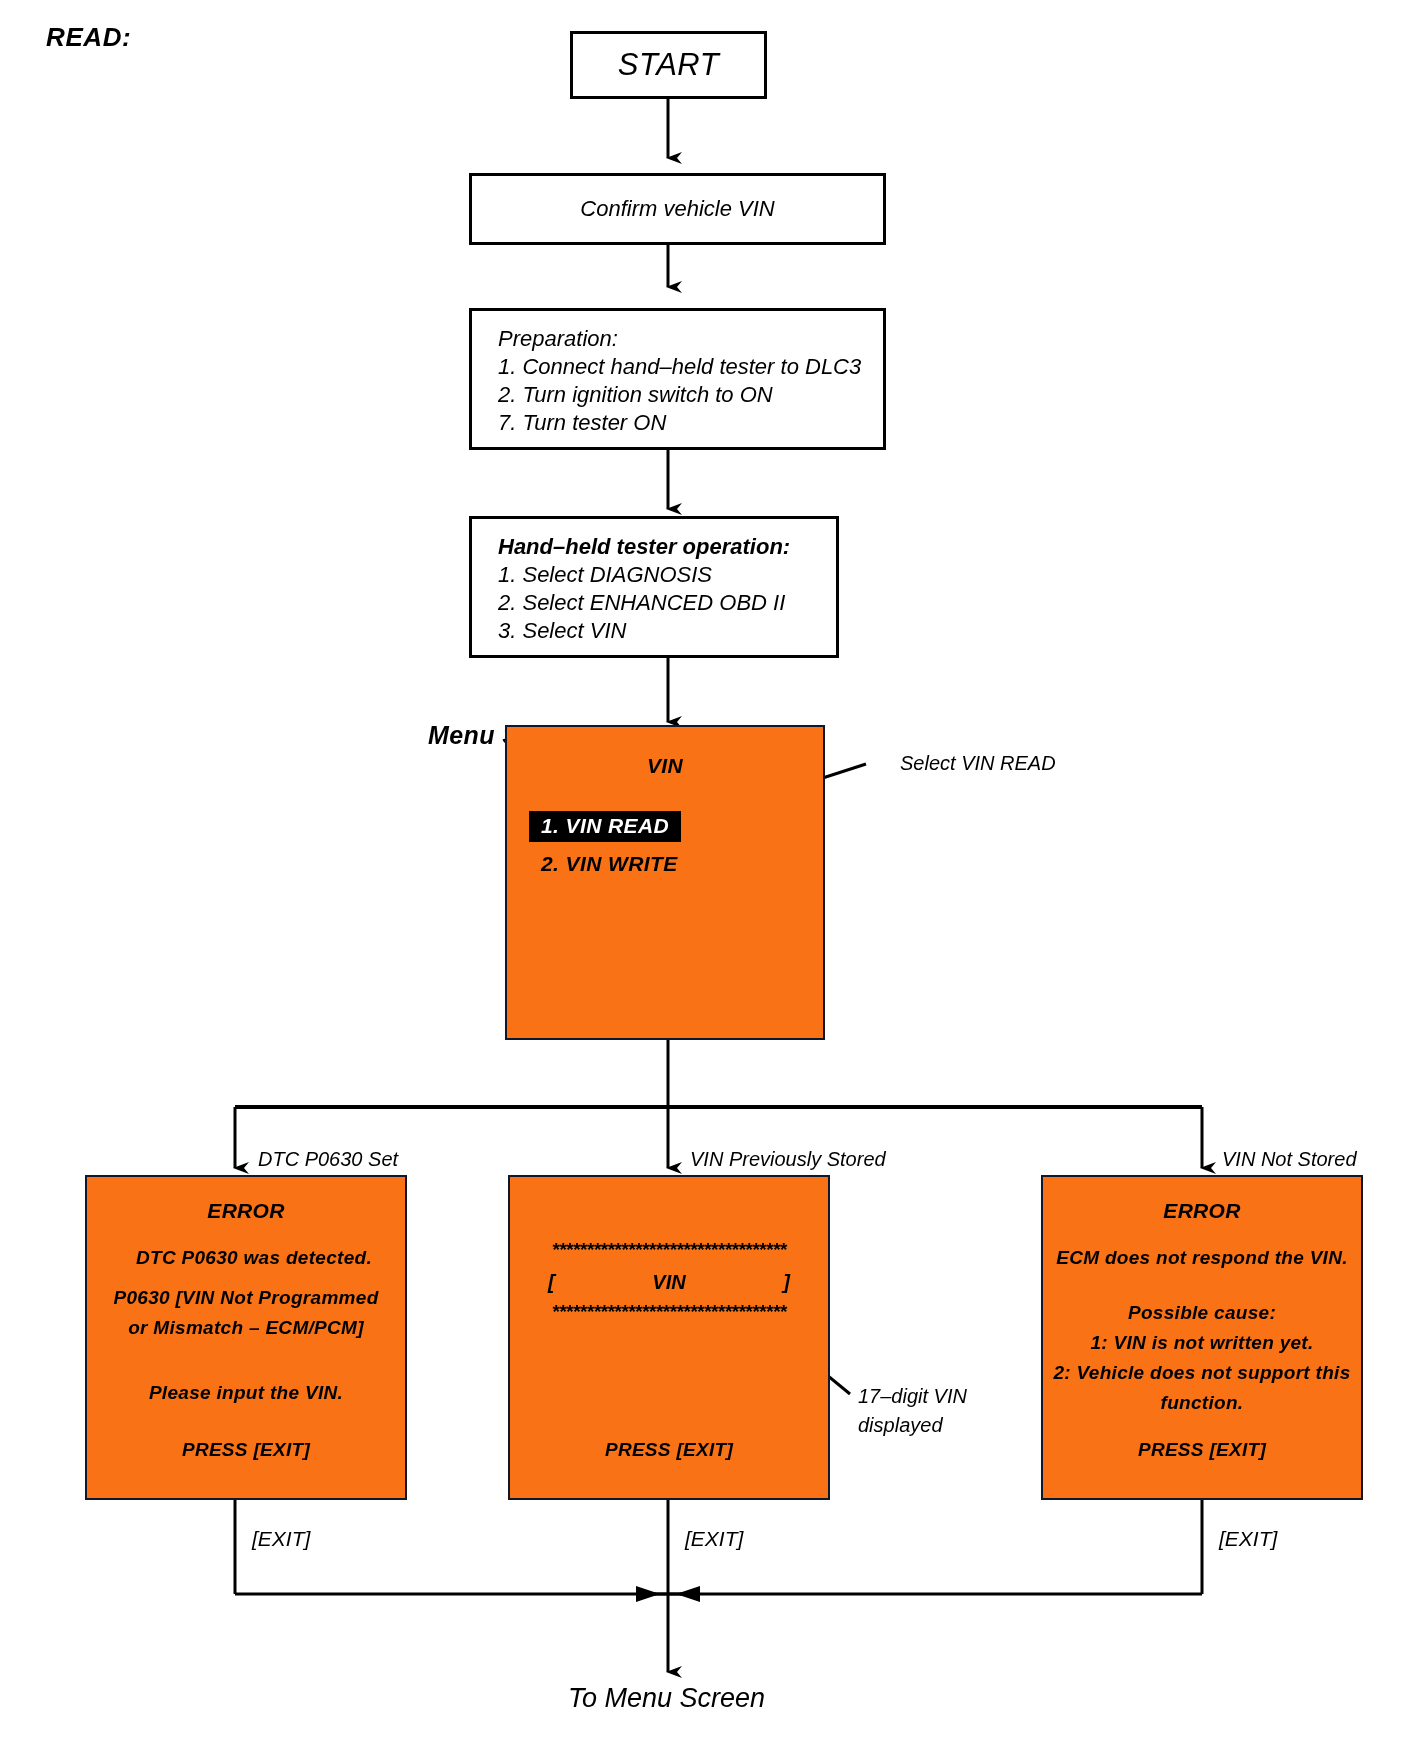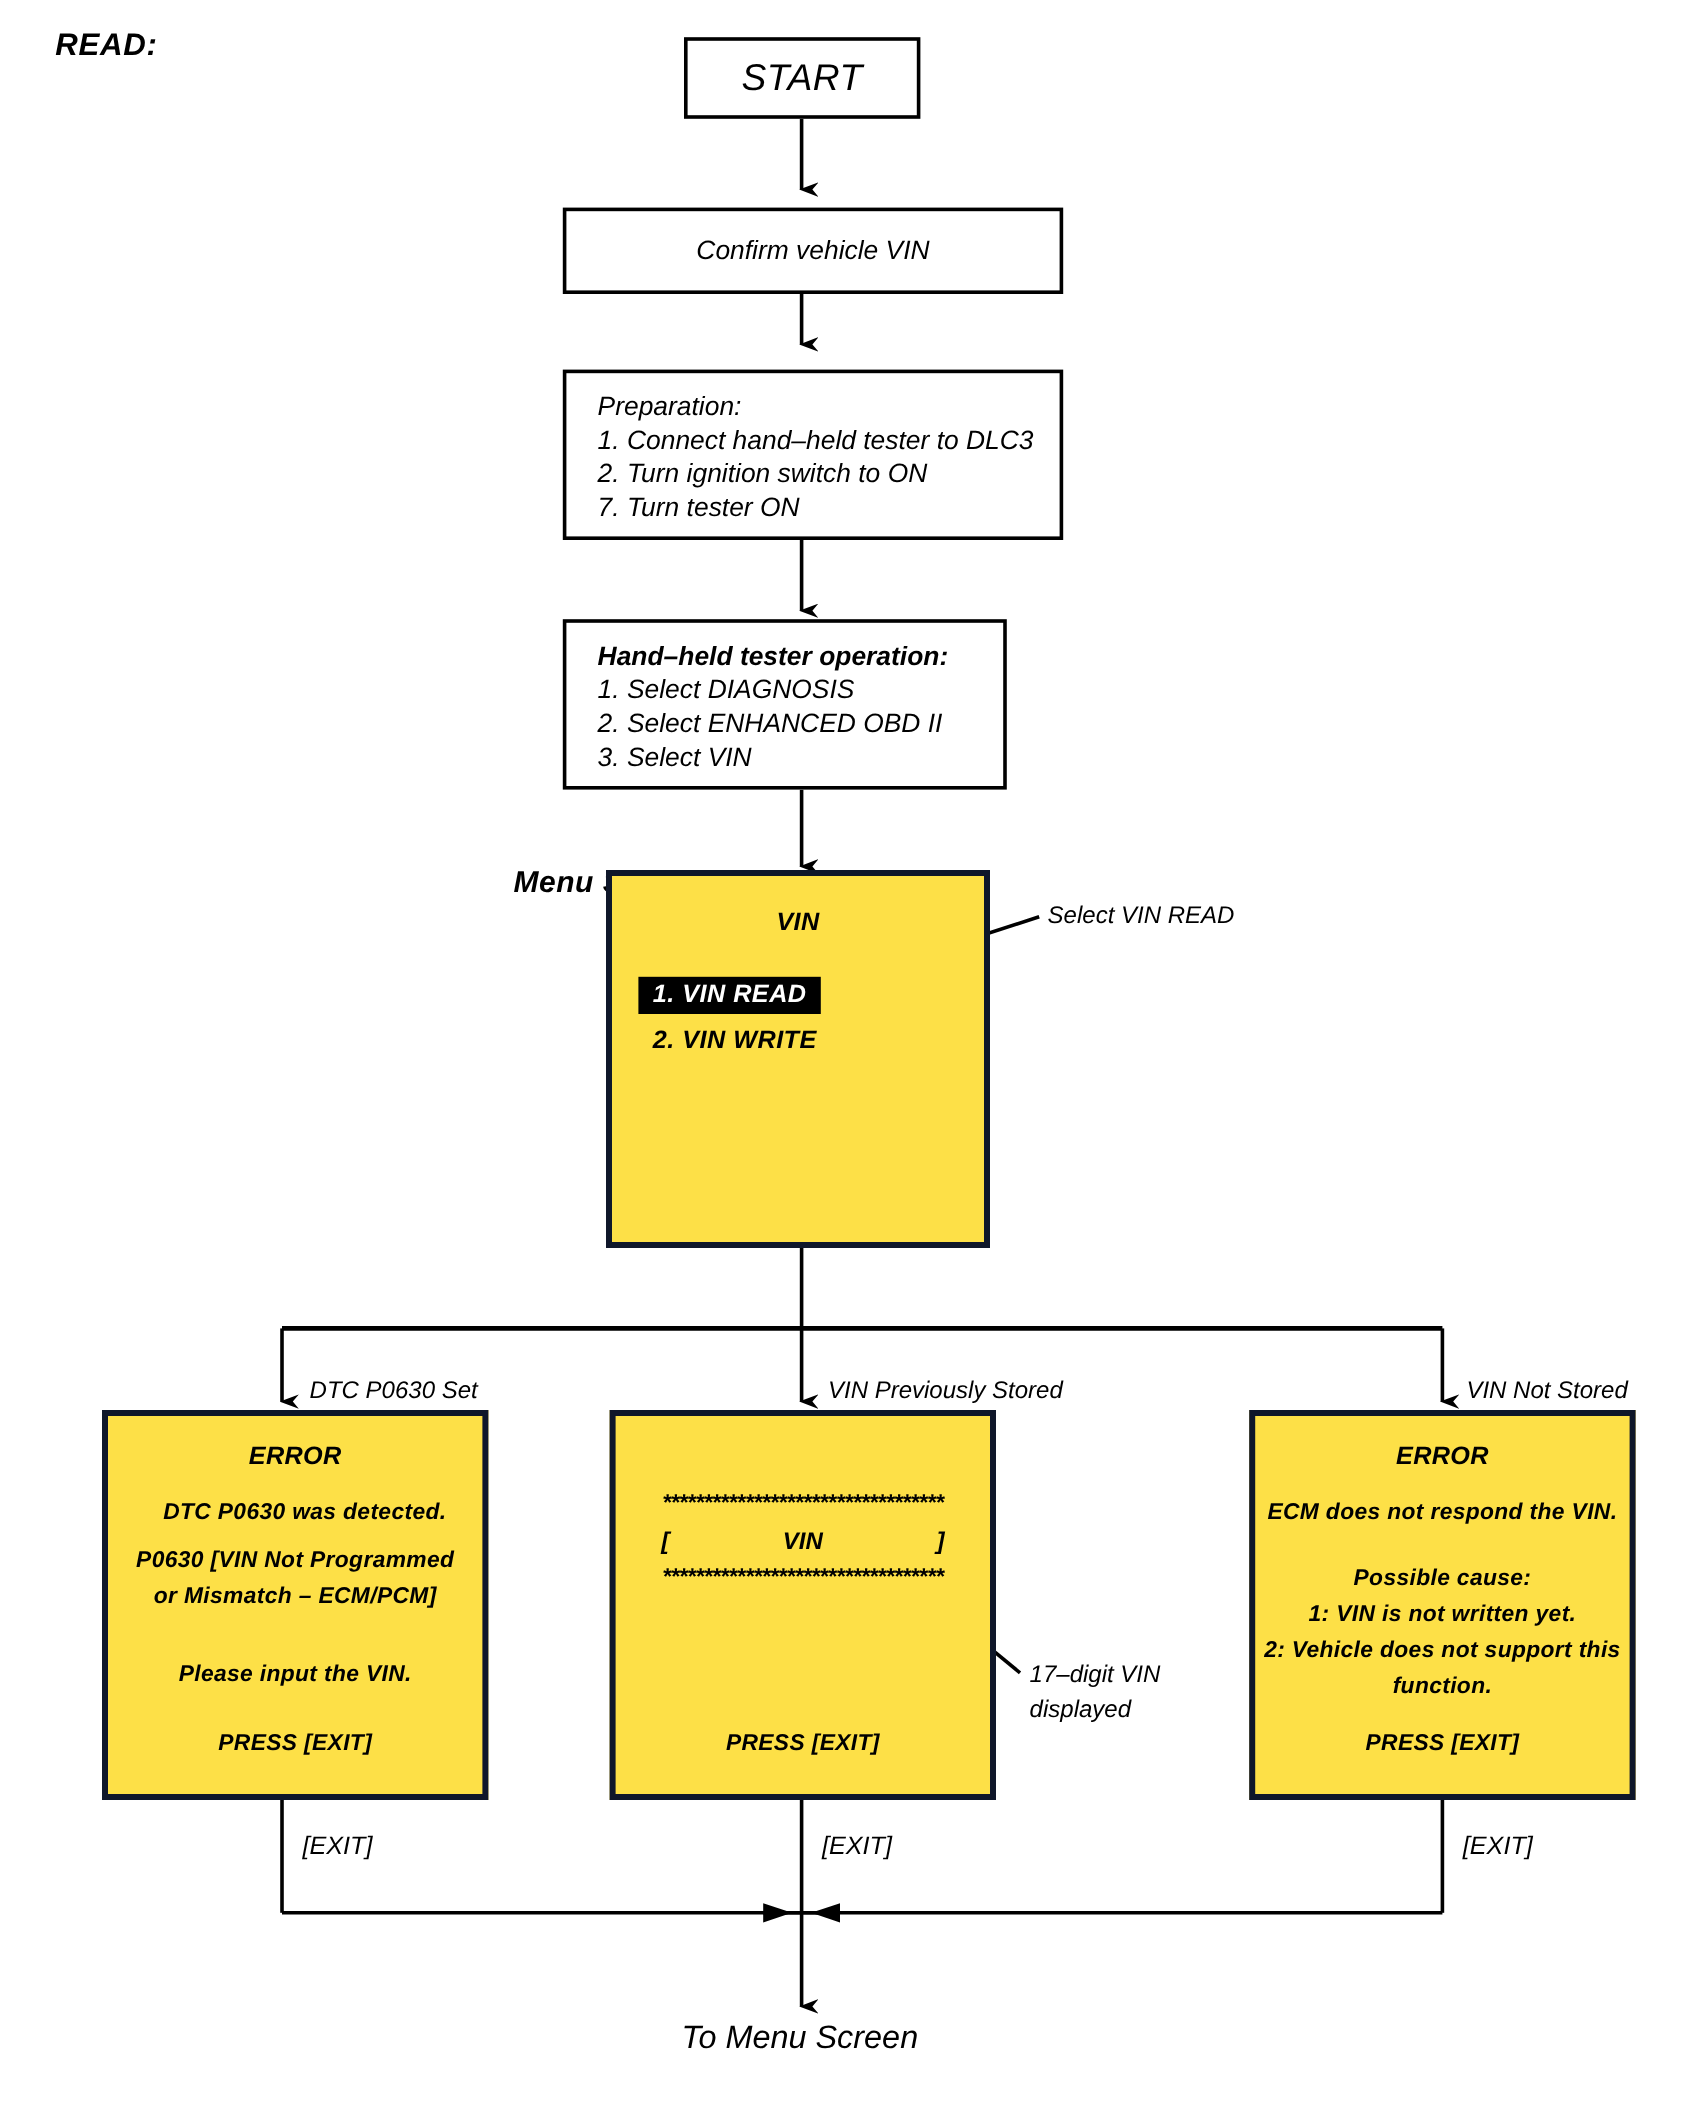--- a/index.html
+++ b/index.html
@@ -30,21 +30,21 @@
   .branch-label{
     position:absolute;font-size:20px;white-space:nowrap;
   }
   .callout-text{
     position:absolute;font-size:20px;white-space:nowrap;line-height:1.35;
   }
   .exit-label{position:absolute;font-size:21px;}
   .foot-text{position:absolute;font-size:27px;white-space:nowrap;}
 
   
-  .scr{position:absolute;box-sizing:border-box;border:5px solid #0f172a;background:#fde047;}
+  .scr{position:absolute;box-sizing:border-box;border:2px solid #0f172a;background:#f97316;}
   .scr .line{
     position:absolute;left:0;right:0;text-align:center;
     font-size:19px;font-weight:bold;letter-spacing:.3px;
   }
   .scr .line.big{font-size:21px;}
   .scr .stars{
     position:absolute;left:0;right:0;text-align:center;
     font-size:19px;font-weight:bold;letter-spacing:-0.5px;
     font-family:"Liberation Sans","DejaVu Sans",sans-serif;
   }
@@ -134,21 +134,21 @@
   </div>
 
   <div class="section-label" style="left:428px;top:688px;margin-top:33px;">Menu Screen:</div>
 
   <div class="scr" style="left:505px;top:725px;width:320px;height:315px;">
     <div class="line big" style="top:27px;">VIN</div>
     <div class="menu-item sel" style="left:22px;top:84px;">1. VIN READ</div>
     <div class="menu-item unsel" style="left:22px;top:122px;">2. VIN WRITE</div>
   </div>
 
-  <div class="callout-text" style="left:873px;top:750px;">Select VIN READ</div>
+  <div class="callout-text" style="left:900px;top:750px;">Select VIN READ</div>
 
   <div class="branch-label" style="left:258px;top:1148px;">DTC P0630 Set</div>
   <div class="branch-label" style="left:690px;top:1148px;">VIN Previously Stored</div>
   <div class="branch-label" style="left:1222px;top:1148px;">VIN Not Stored</div>
 
   <div class="scr" style="left:85px;top:1175px;width:322px;height:325px;">
     <div class="line big" style="top:22px;">ERROR</div>
     <div class="line" style="top:70px;padding-left:16px;">DTC P0630 was detected.</div>
     <div class="line" style="top:110px;">P0630  [VIN Not Programmed</div>
     <div class="line" style="top:140px;">or Mismatch – ECM/PCM]</div>

